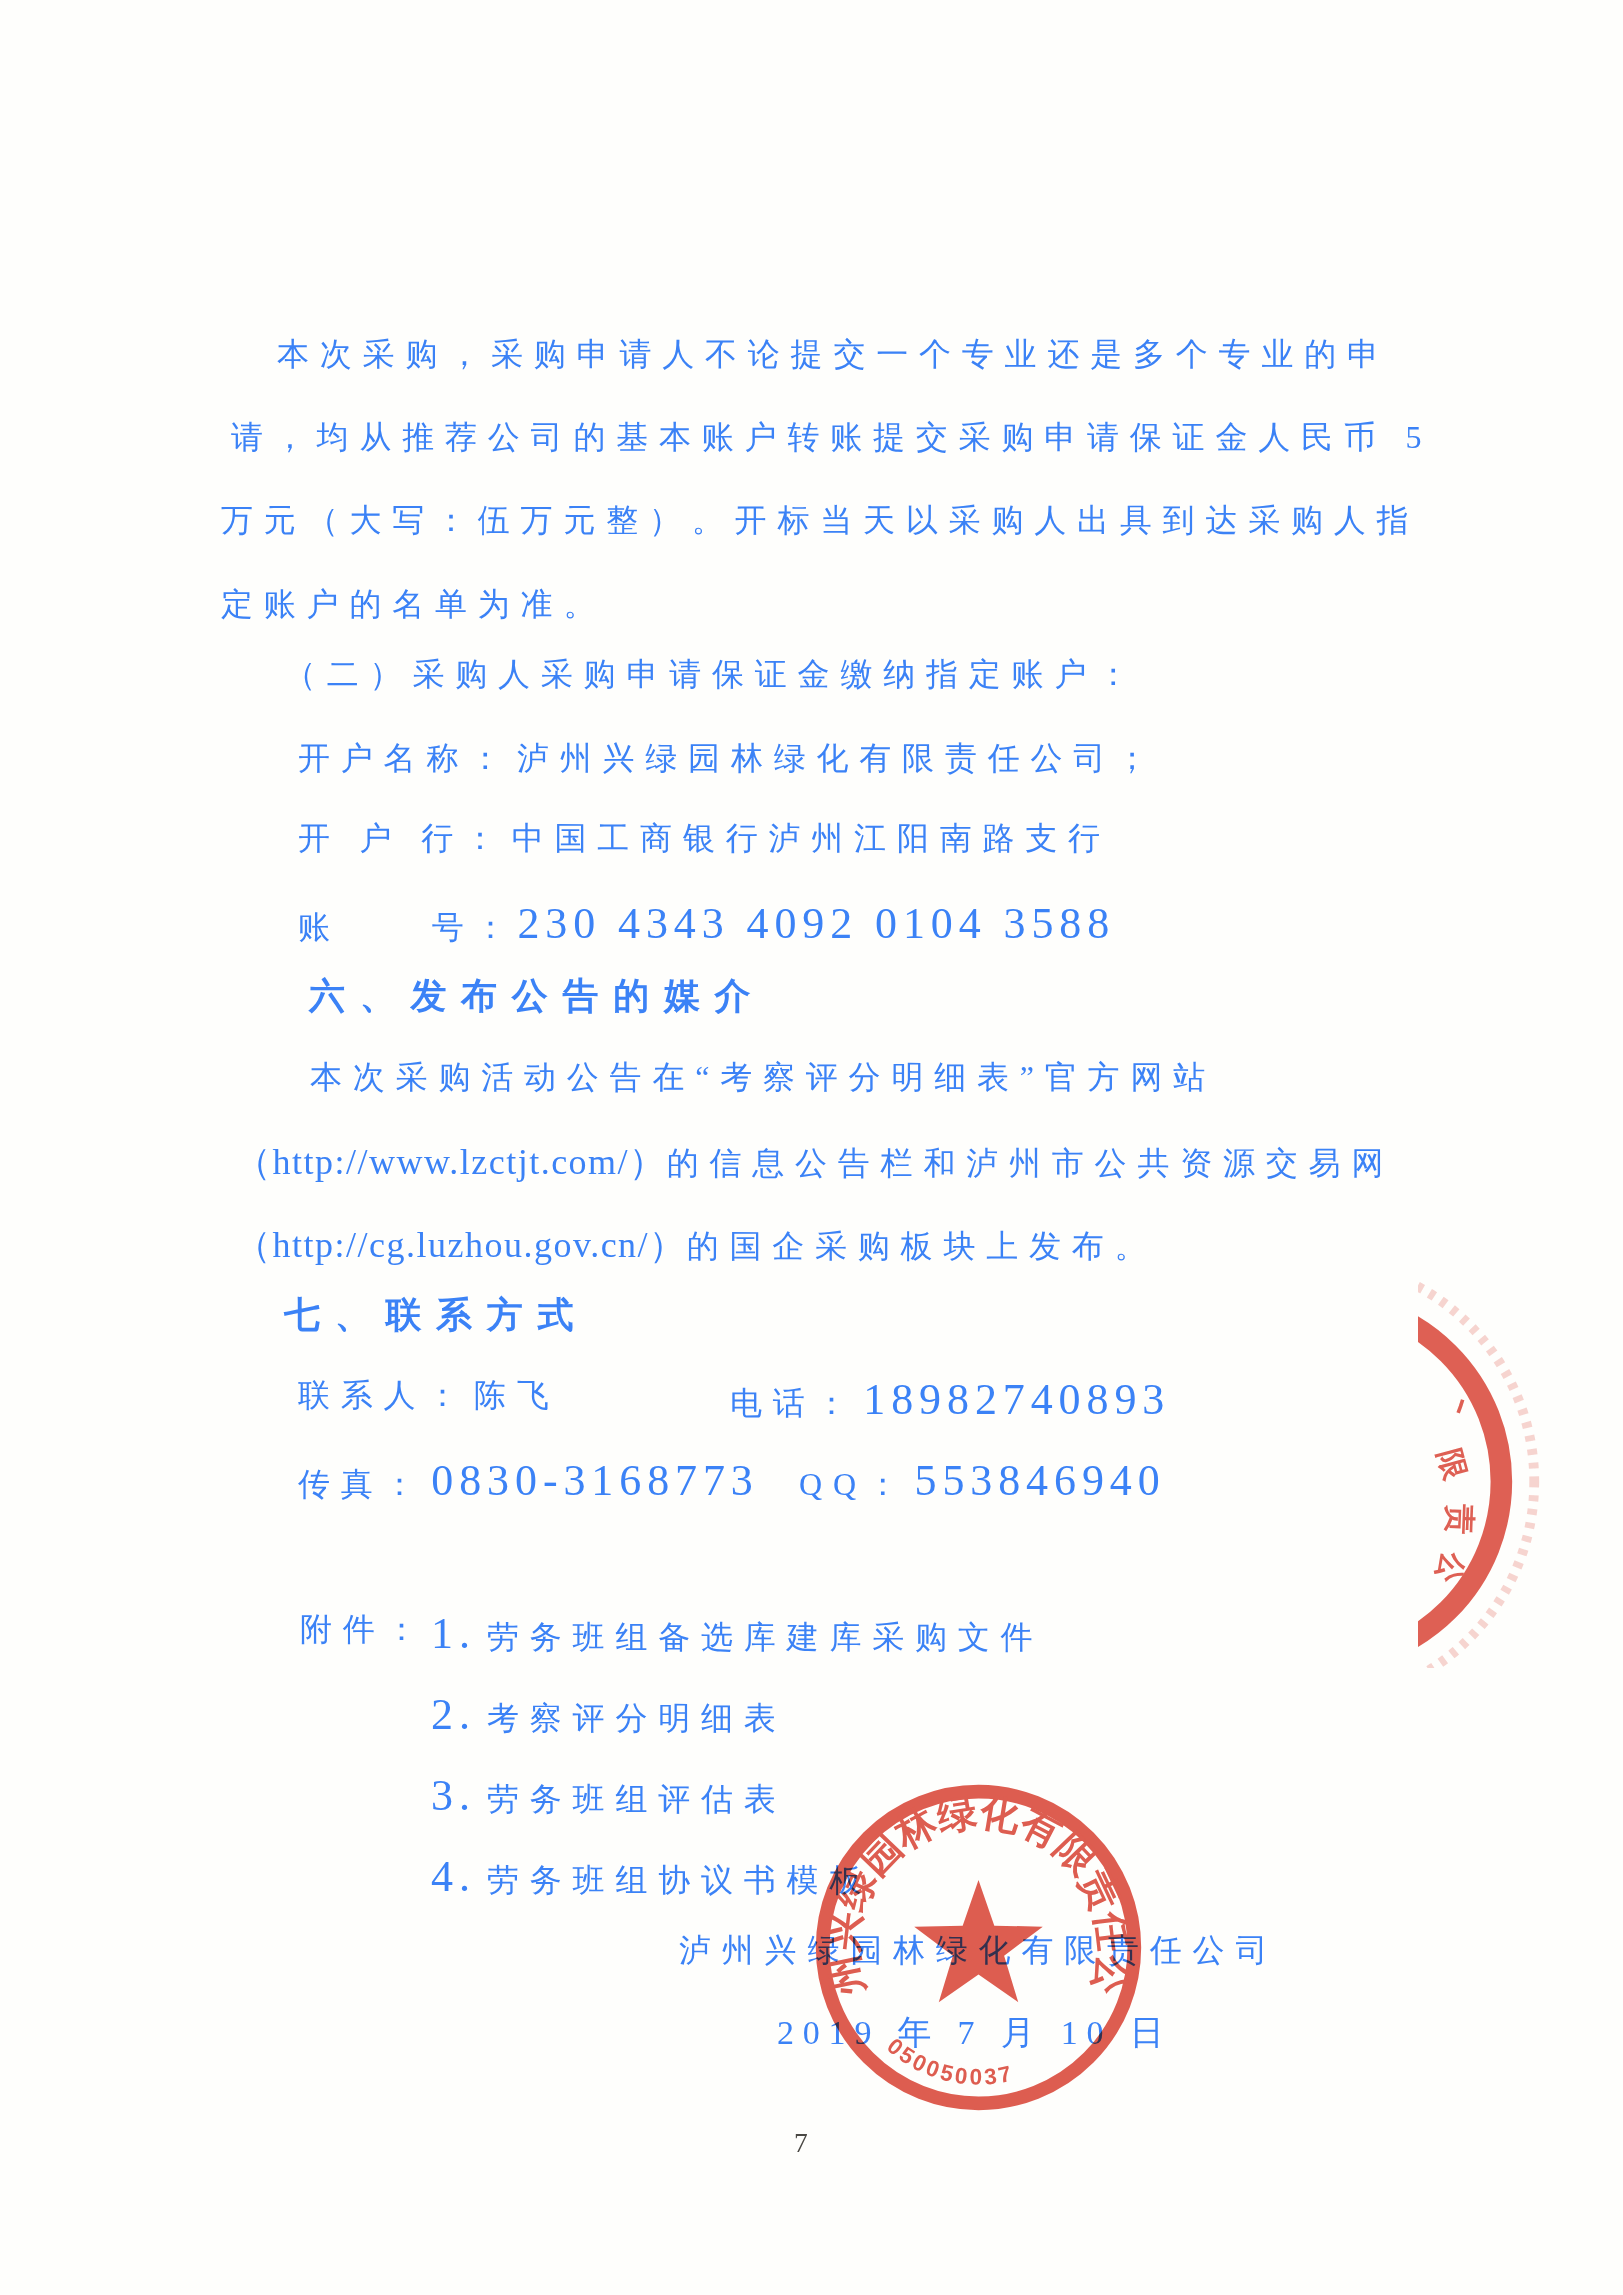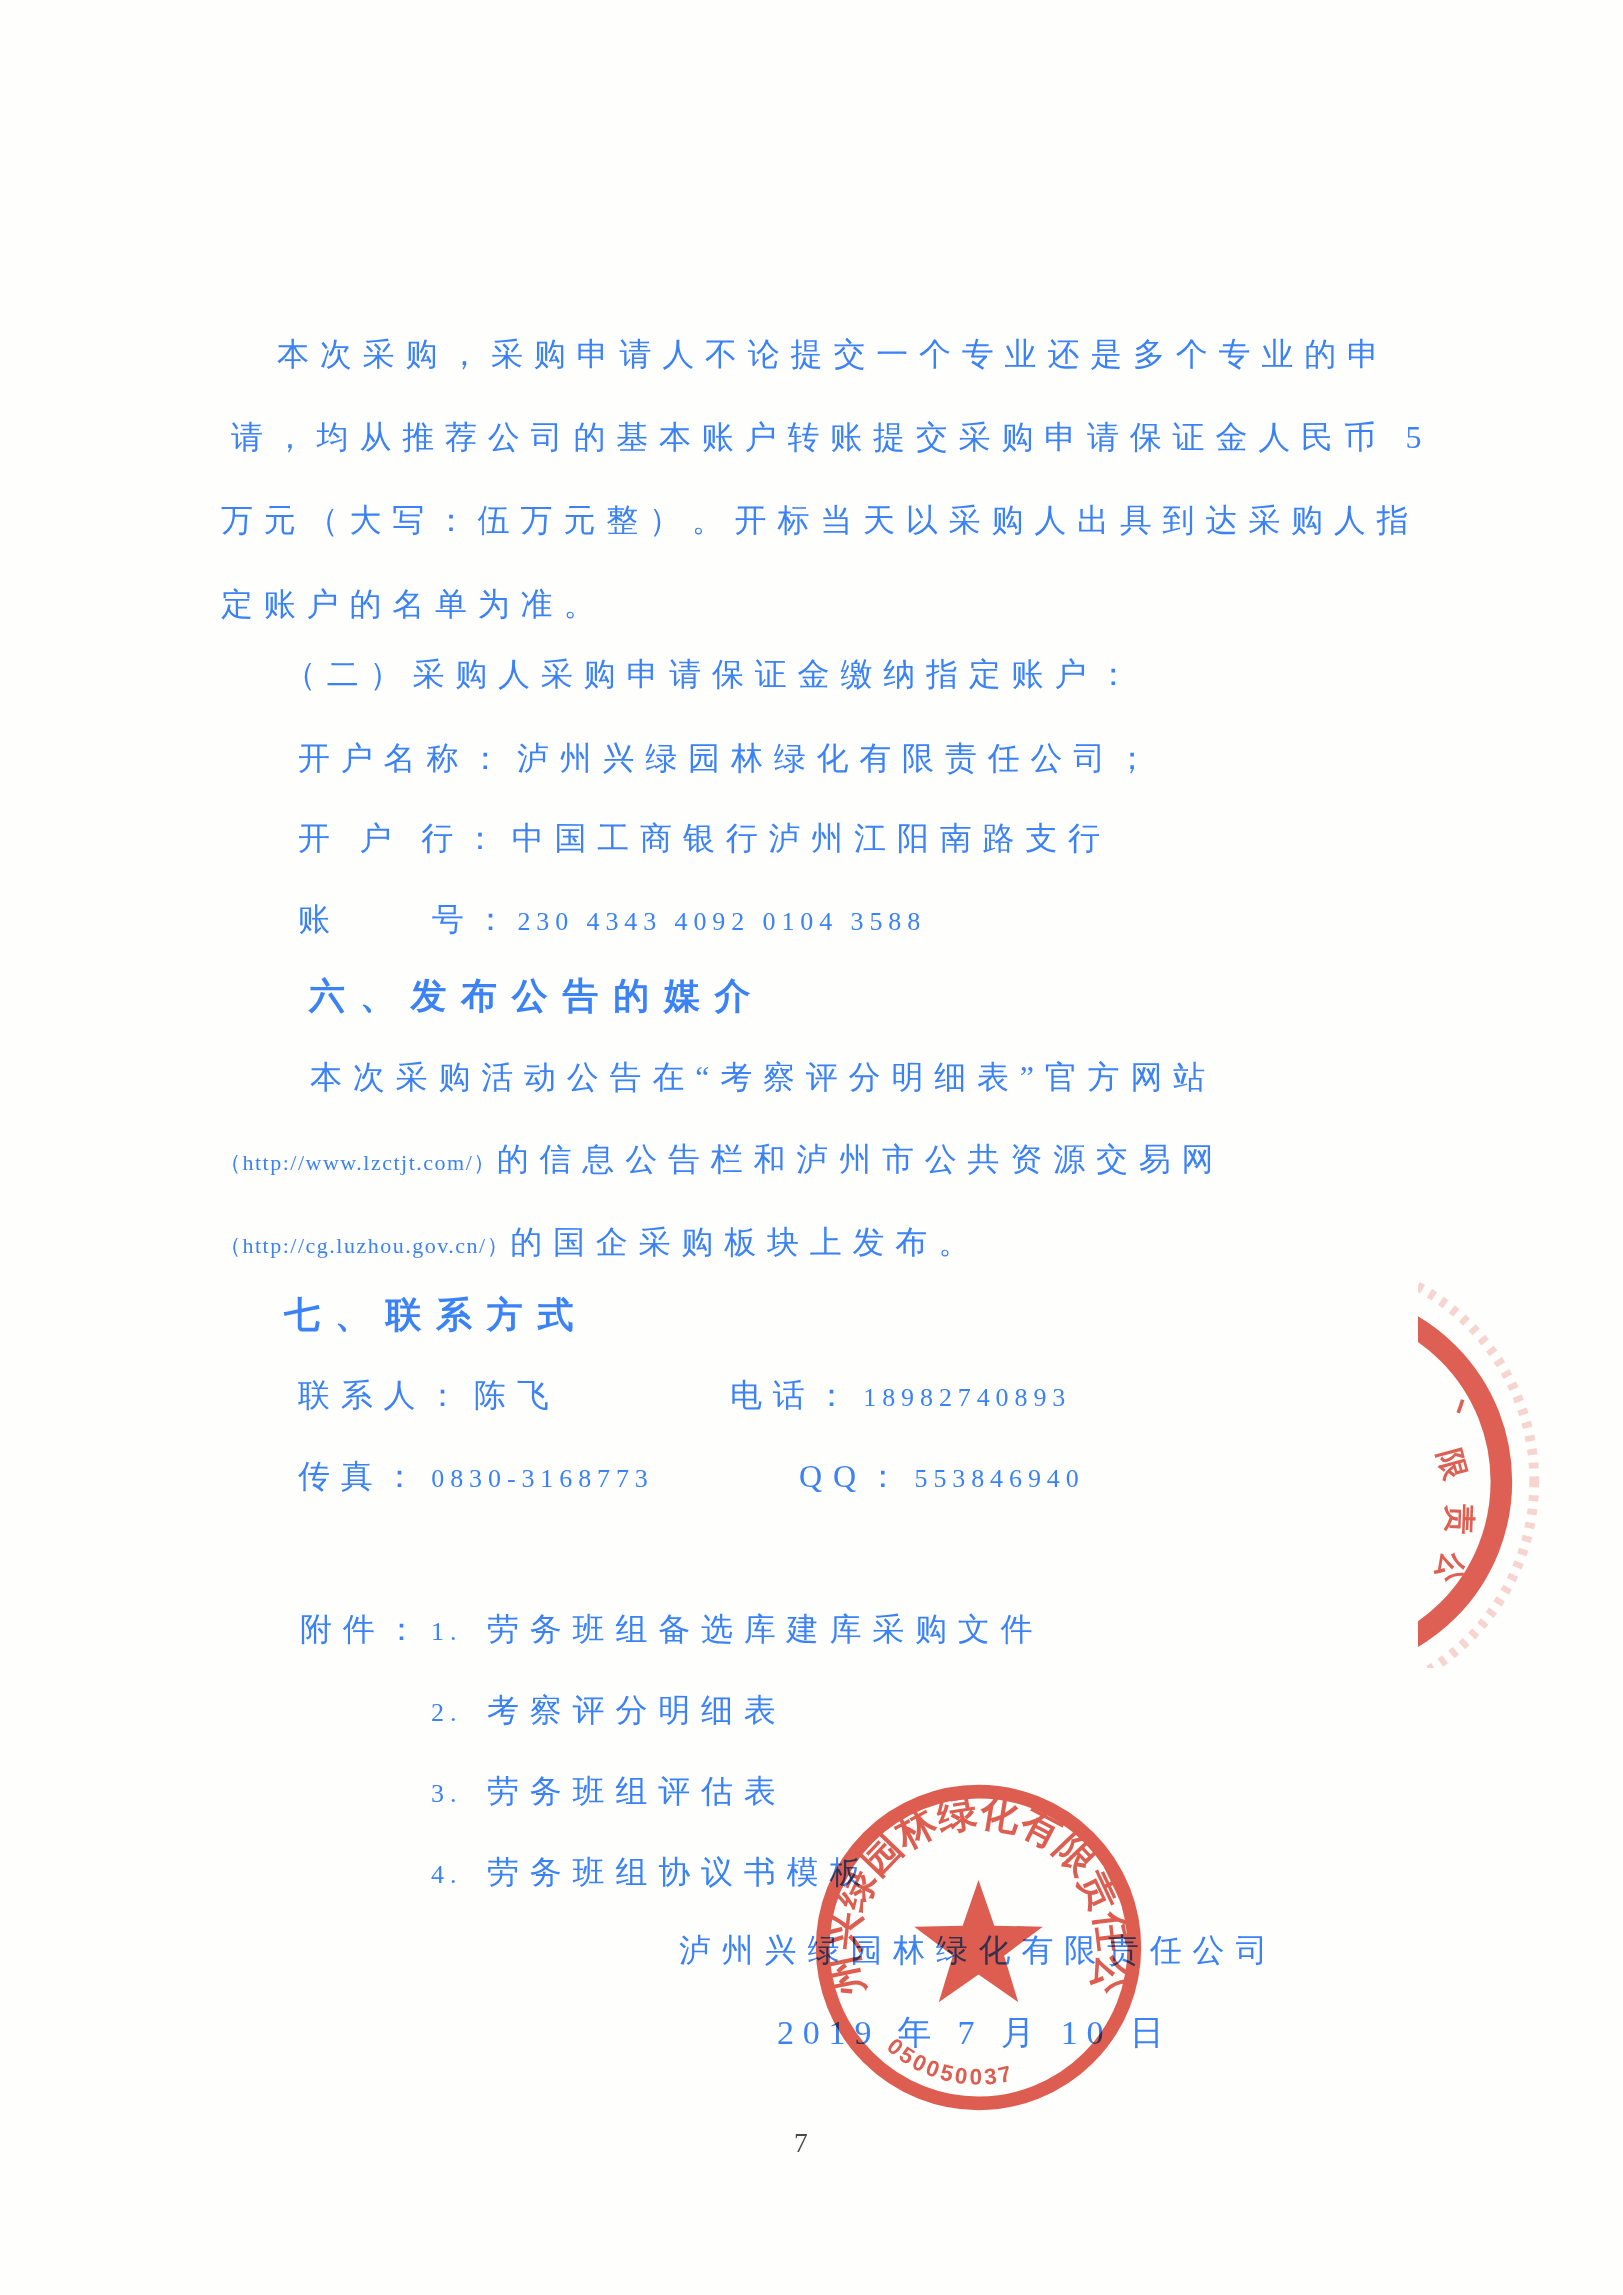--- a/index.html
+++ b/index.html
@@ -11,22 +11,22 @@
     font-family:"Liberation Serif","DejaVu Serif",serif;
   }
   .t{
     position:absolute;
     white-space:nowrap;
     font-size:32px;
     letter-spacing:10.8px;
     color:#3b82f6;
   }
   .heading{font-weight:bold;font-size:36px;letter-spacing:14.7px;color:#3b82f6;}
-  .num{font-size:26px;letter-spacing:5.9px;}
-  .url{font-size:22px;letter-spacing:1.5px;}
+  .num{font-size:44px;letter-spacing:5.9px;}
+  .url{font-size:36px;letter-spacing:1.5px;margin-left:16px;}
   .cjk{letter-spacing:10.8px;}
   .label{margin-right:4.9px;}
   .pagenum{font-size:27.5px;letter-spacing:0;color:#4a4844;}
   .seal,.edge-seal{position:absolute;mix-blend-mode:multiply;}
   .seal{left:807px;top:1776px;opacity:0.92;}
   .edge-seal{right:0;top:1256px;opacity:0.9;}
   .att-no{display:inline-block;min-width:56px;}
 </style>
 </head>
 <body>

